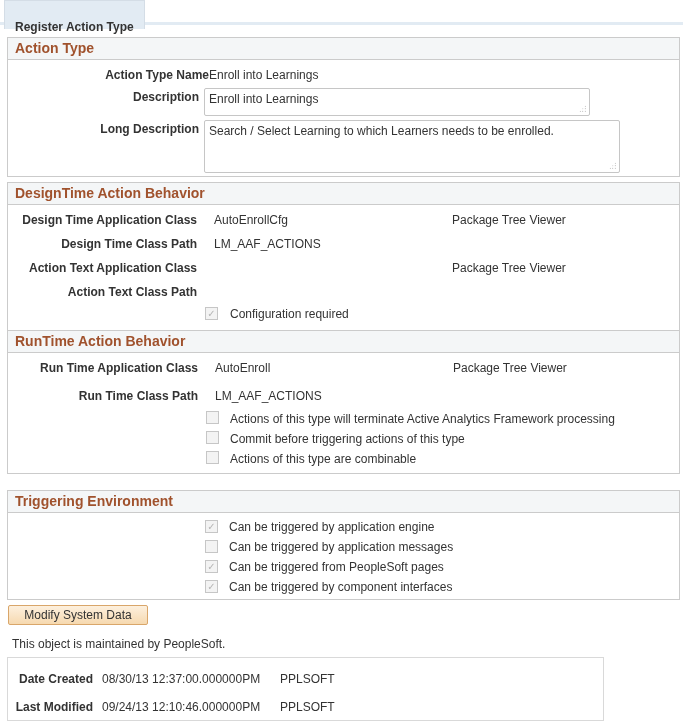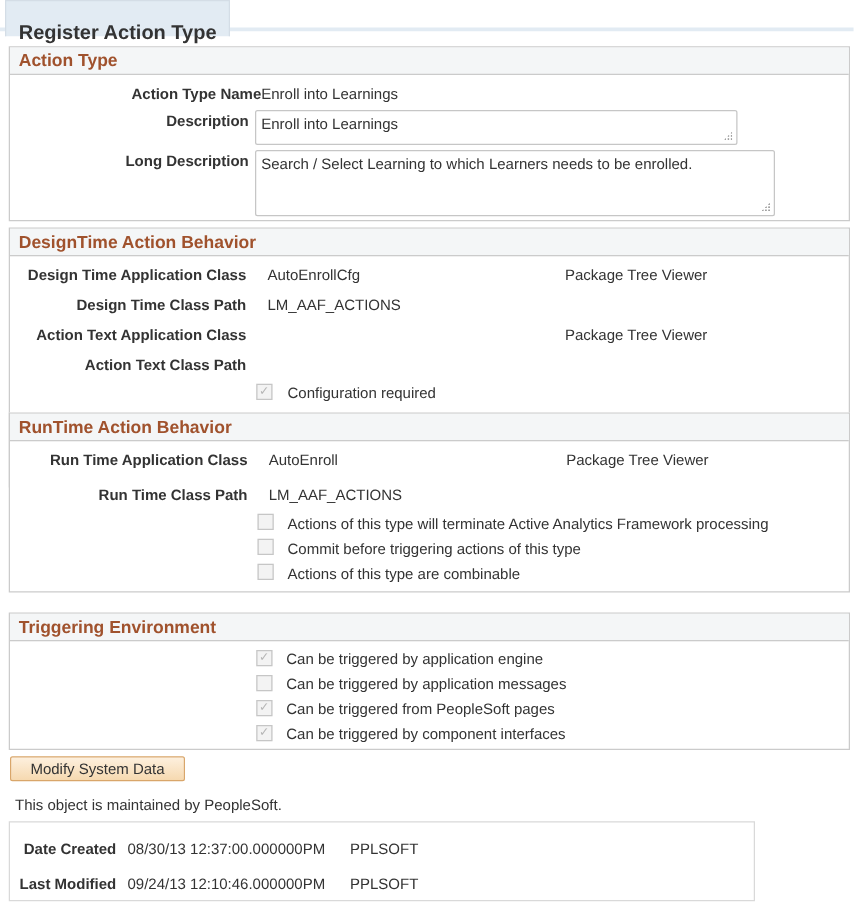--- a/index.html
+++ b/index.html
@@ -24,21 +24,21 @@
   .tabs-underline {
     position: absolute;
     left: 0; top: 22px;
     width: 683px; height: 3px;
     background: #e2ebf3;
   }
   .tab {
     height: 22px;
     padding: 14px 10px;
     line-height: 21px;
-    font-size: 16px;
+    font-size: 12px;
     border: 1px solid #c8c8c8;
     border-bottom: none;
     margin-right: 4px;
     cursor: pointer;
   }
   .tab.active {
     background: #e2ebf3;
     color: #333;
     font-weight: bold;
     border-color: #d4dde6;

